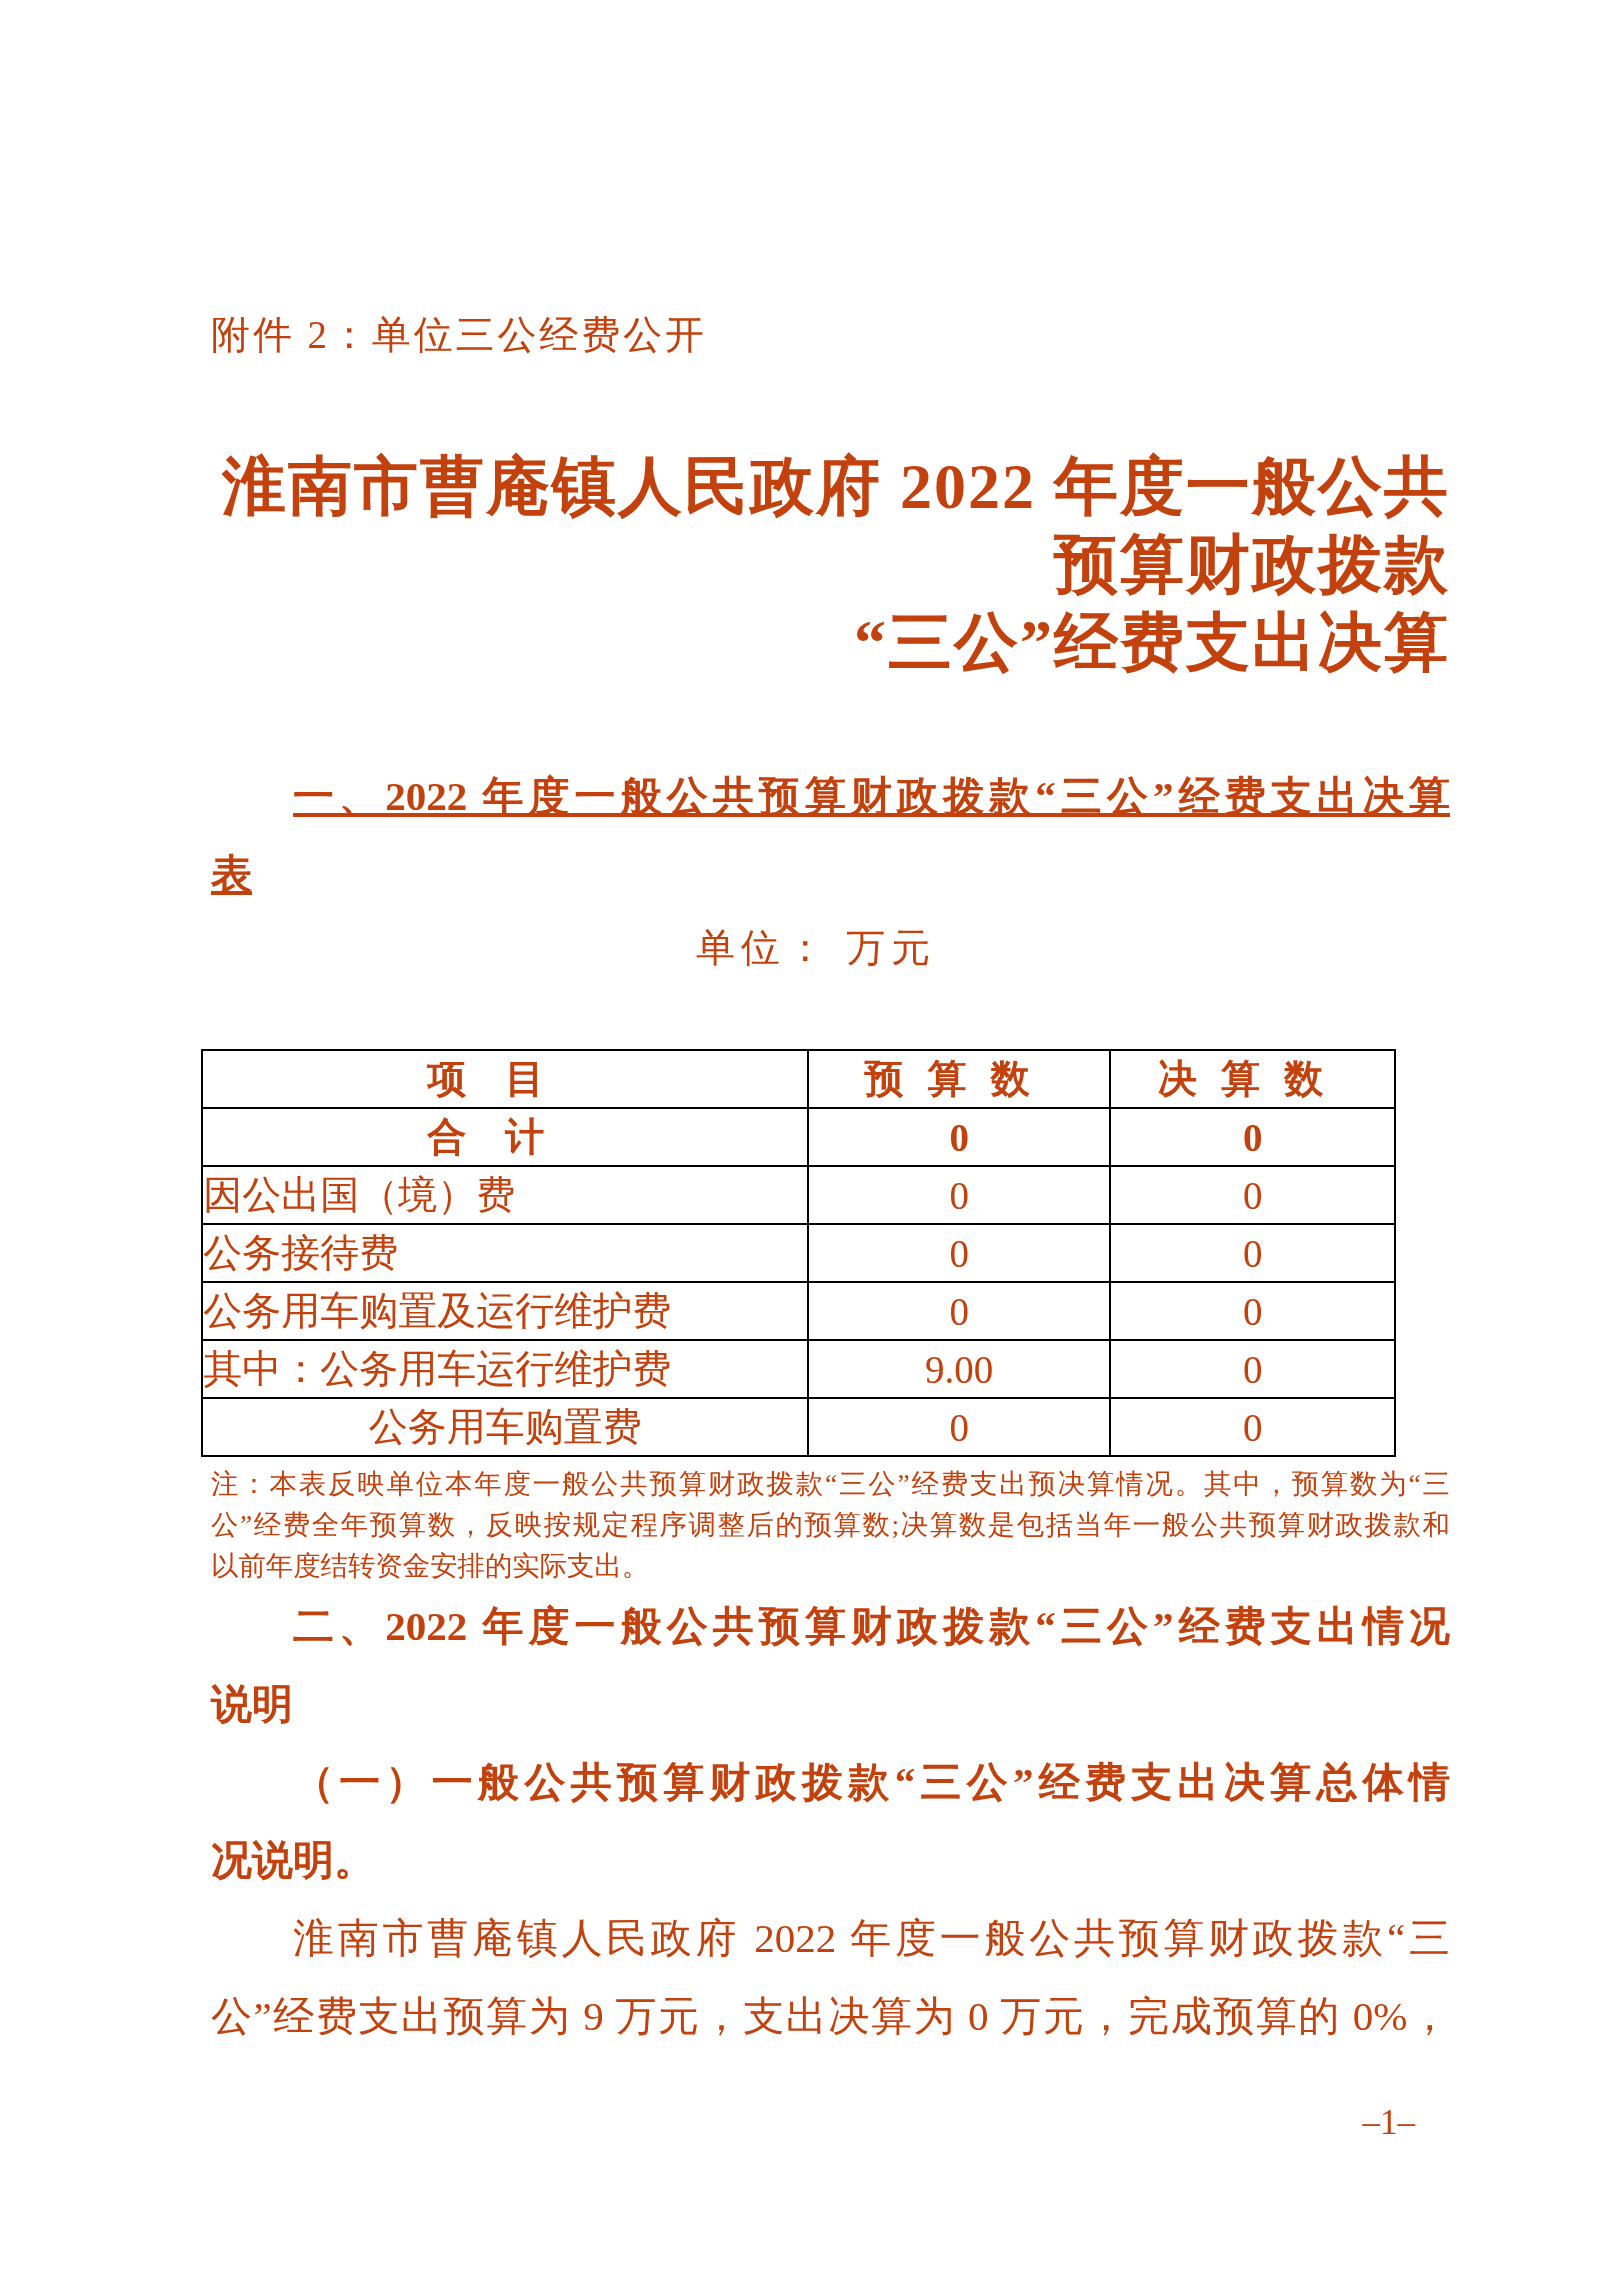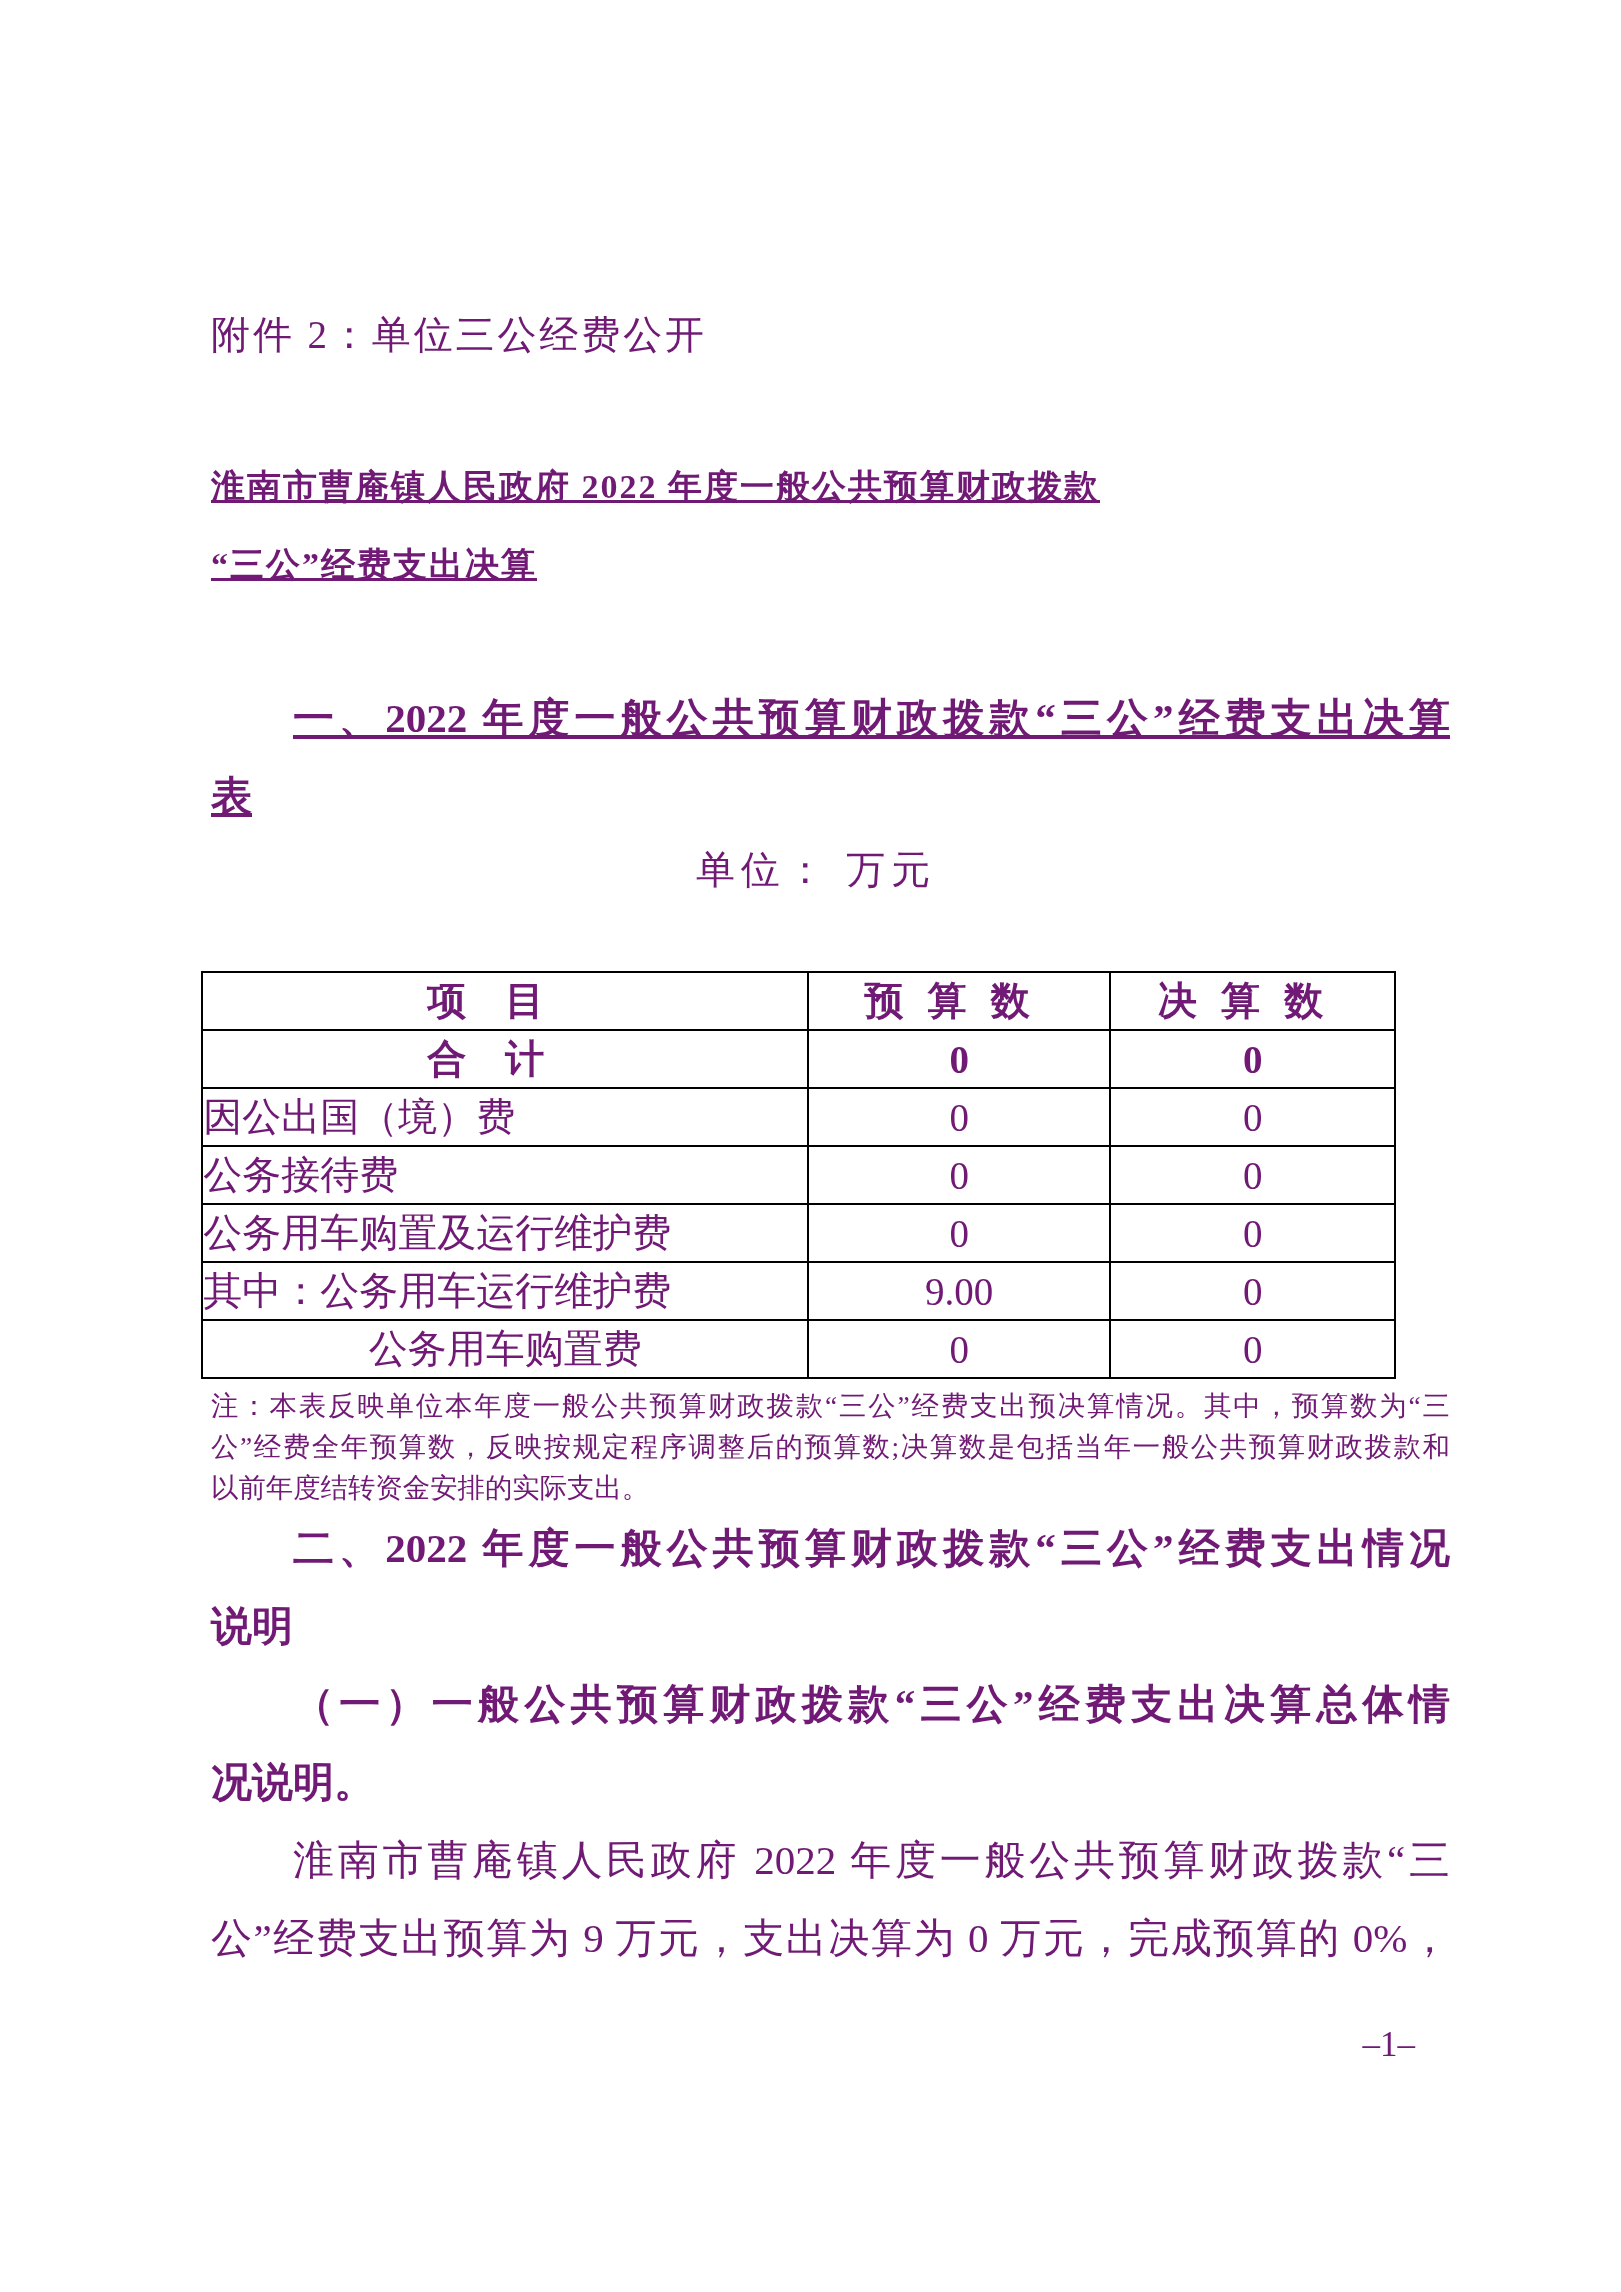--- a/index.html
+++ b/index.html
@@ -1,45 +1,44 @@
 <!DOCTYPE html>
 <html><head>
 <meta charset="utf-8">
 <style>
   html, body { margin: 0; padding: 0; background: #ffffff; }
   .page {
     position: relative;
     width: 1621px;
     min-height: 2293px;
     background: #ffffff;
-    color: #701a75;
+    color: #c2410c;
     font-family: "Liberation Serif", "DejaVu Serif", serif;
     box-sizing: border-box;
     padding: 296px 171px 0 211px;
     overflow: hidden;
   }
   .line { white-space: pre-wrap; }
   .jline {
     text-align: justify;
     text-align-last: justify;
     white-space: pre-wrap;
   }
   .attachment-line {
     font-size: 39px;
     line-height: 78px;
     letter-spacing: 2.9px;
   }
   .doc-title {
     margin-top: 74px;
-    font-size: 34px;
+    font-size: 64px;
     font-weight: bold;
     line-height: 78px;
-    text-align: left;
+    text-align: right;
     letter-spacing: 2px;
-    text-decoration: underline;
   }
   .body-line {
     font-size: 41px;
     line-height: 78px;
   }
   .bold { font-weight: bold; }
   .sec1 { margin-top: 75px; text-decoration: underline; }
   .indent2 { padding-left: 82px; }
   .unit-line {
     font-size: 39px;

